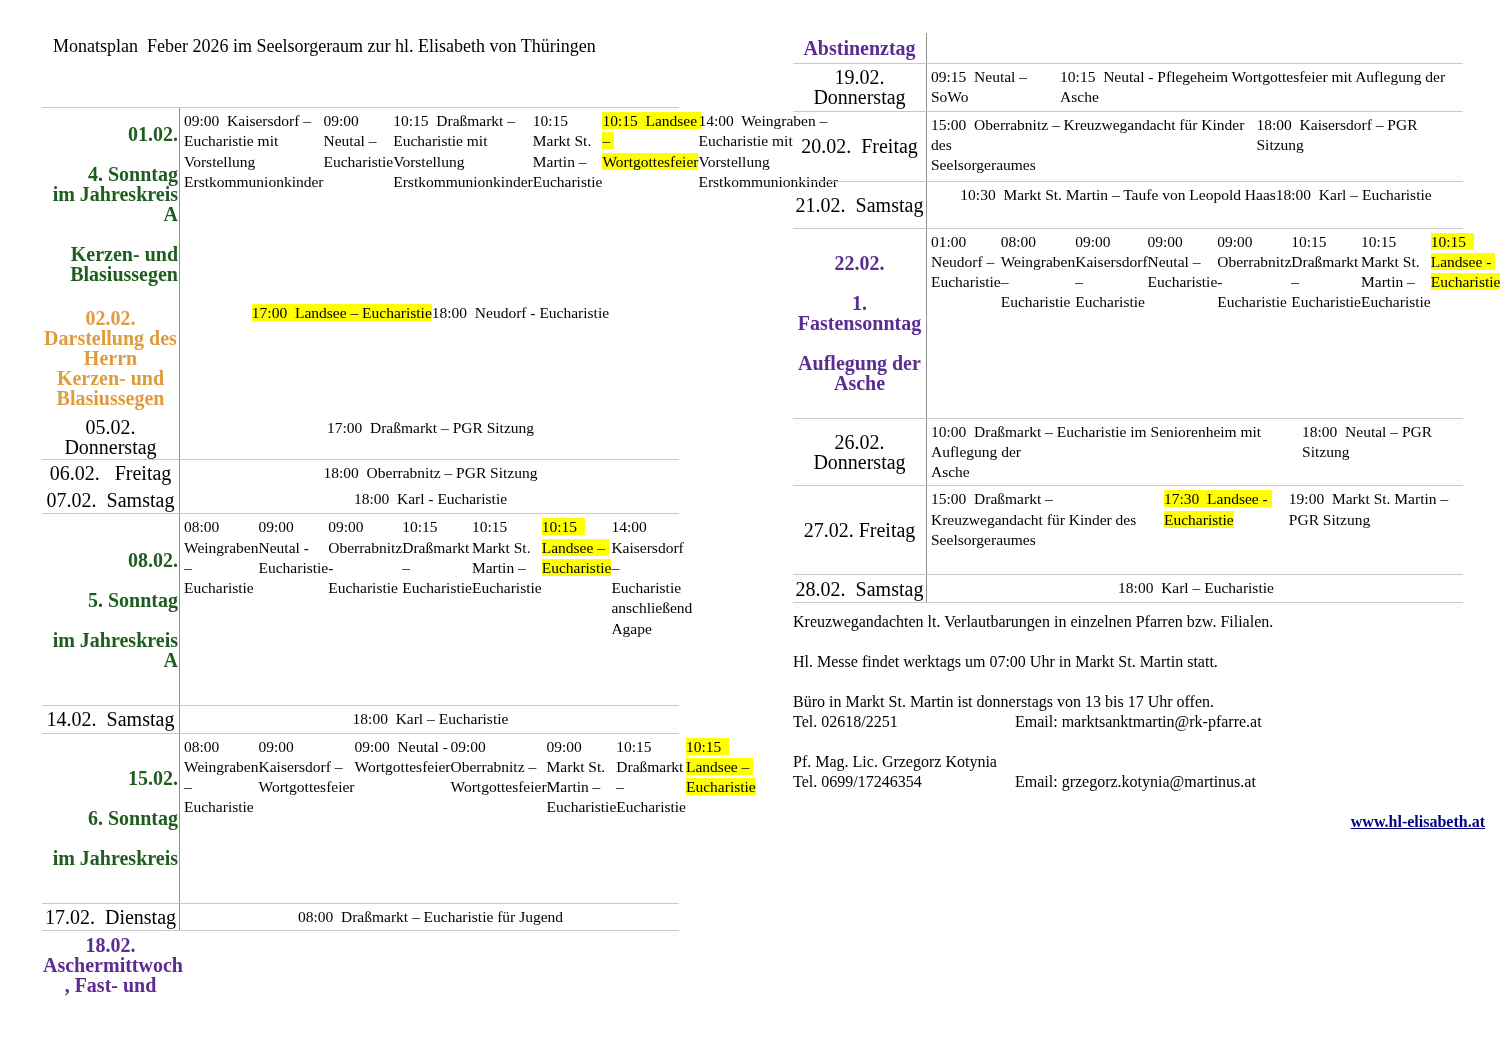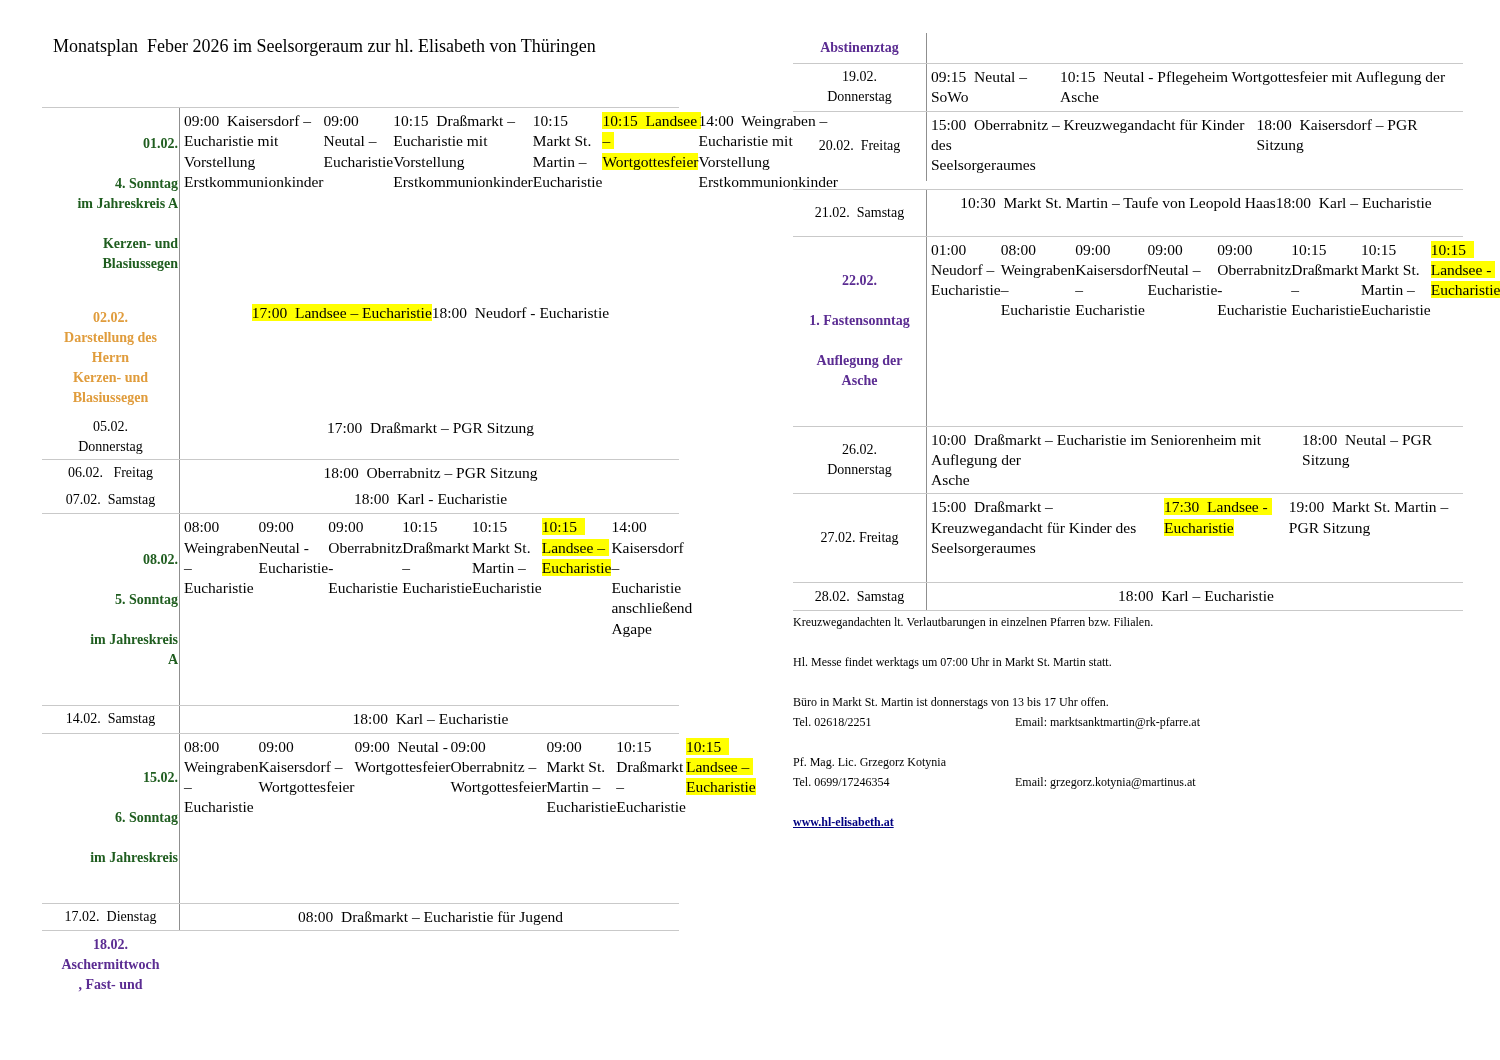--- a/index.html
+++ b/index.html
@@ -16,43 +16,43 @@
   #left-table .row:nth-child(4){min-height:27px;}
   #left-table .row:nth-child(5){min-height:27px;border-top:none;}
   #left-table .row:nth-child(6){min-height:192px;}
   #left-table .row:nth-child(7){min-height:24px;}
   #left-table .row:nth-child(8){min-height:170px;}
   #left-table .row:nth-child(9){min-height:26px;}
   #left-table .row:nth-child(10){min-height:70px;}
   #right-table .row:nth-child(1){min-height:30px;border-top:none;}
   #right-table .row:nth-child(2){min-height:47px;justify-content:center;}
   #right-table .row:nth-child(3){min-height:70px;}
-  #right-table .row:nth-child(4){min-height:47px;margin-top:8px;}
+  #right-table .row:nth-child(4){min-height:47px;}
   #right-table .row:nth-child(5){min-height:190px;}
   #right-table .row:nth-child(6){min-height:65px;}
   #right-table .row:nth-child(7){min-height:89px;}
   #right-table .row:nth-child(8){min-height:28px;border-bottom:1px solid #c9c9c9;}
   .date-cell{width:137px;flex:none;display:flex;flex-direction:column;justify-content:center;text-align:center;padding:2px 1px;box-sizing:border-box;}
   #right-table .date-cell{width:133px;}
   .event-cell{flex:1;border-left:1px solid #8f8f8f;padding:3px 2px 3px 4px;display:flex;justify-content:center;box-sizing:border-box;}
-  .dline{font-size:14px;line-height:20px;white-space:pre-wrap;}
+  .dline{font-size:20px;line-height:20px;white-space:pre-wrap;}
   .dline.gap{margin-top:20px;}
   .green{color:var(--green,#1F5D1F);font-weight:bold;text-align:right;}
   .orange{color:var(--orange,#E09C3C);font-weight:bold;}
   .purple{color:var(--purple,#5B2C92);font-weight:bold;}
   .plain{color:#000;}
   .eline{font-size:15.5px;line-height:20.3px;white-space:pre-wrap;}
   .hl{background:var(--highlight,#FFFF00);}
-  .footer{position:absolute;left:793px;top:612px;width:692px;font-size:12px;line-height:20px;}
+  .footer{position:absolute;left:793px;top:612px;width:692px;font-size:16px;line-height:20px;}
   .fblock{margin-bottom:20px;}
   .cline{display:flex;}
   .cleft{width:222px;flex:none;white-space:pre-wrap;}
   .cright{white-space:pre-wrap;}
   .cfull{white-space:pre-wrap;}
-  .website-row{text-align:left;margin-top:18px;}
+  .website-row{text-align:right;margin-top:18px;}
   a.web{color:var(--link,#000080);font-weight:bold;text-decoration:underline;cursor:pointer;}
 </style>
 </head>
 <body>
 
 <div class="page">
   <div class="title">Monatsplan  Feber 2026 im Seelsorgeraum zur hl. Elisabeth von Thüringen</div>
   <div class="sched" id="left-table">
       <div class="row">
         <div class="date-cell">

